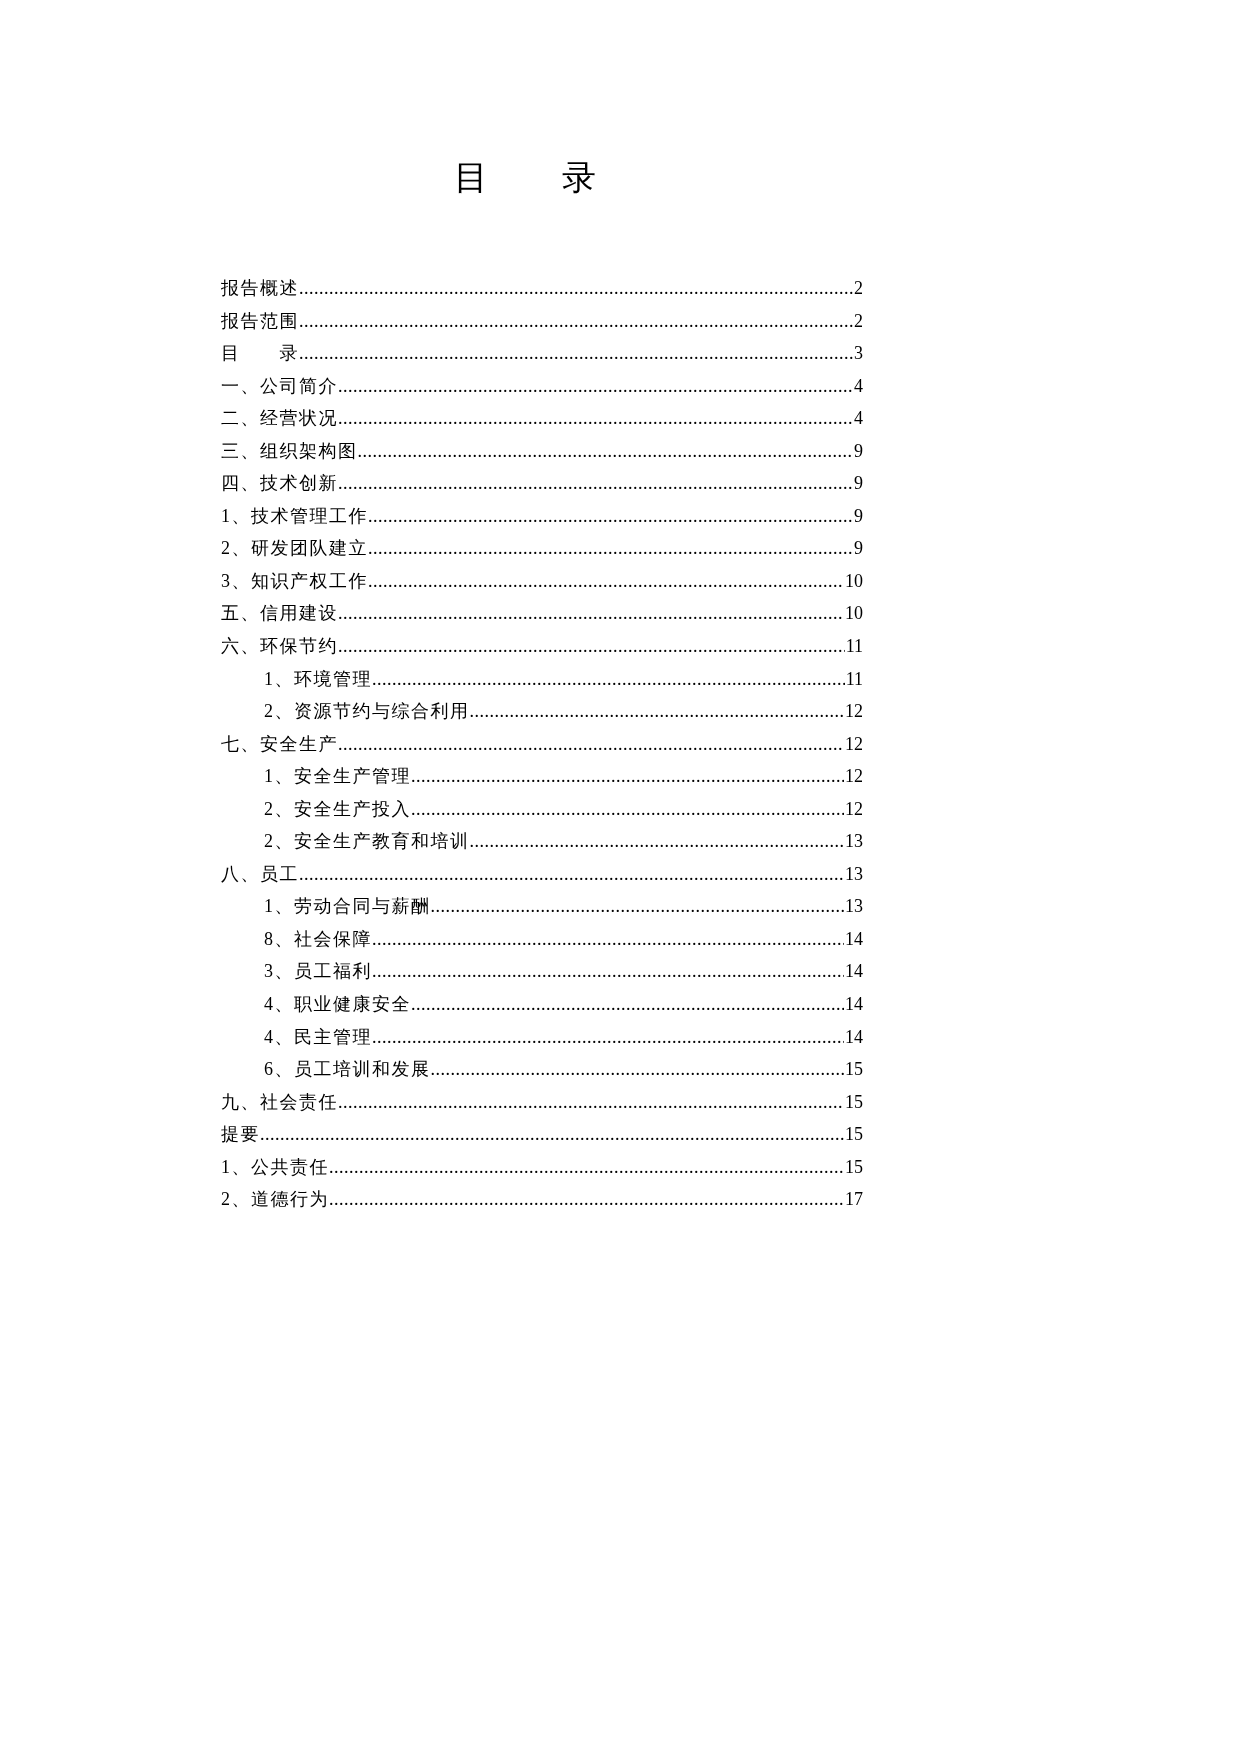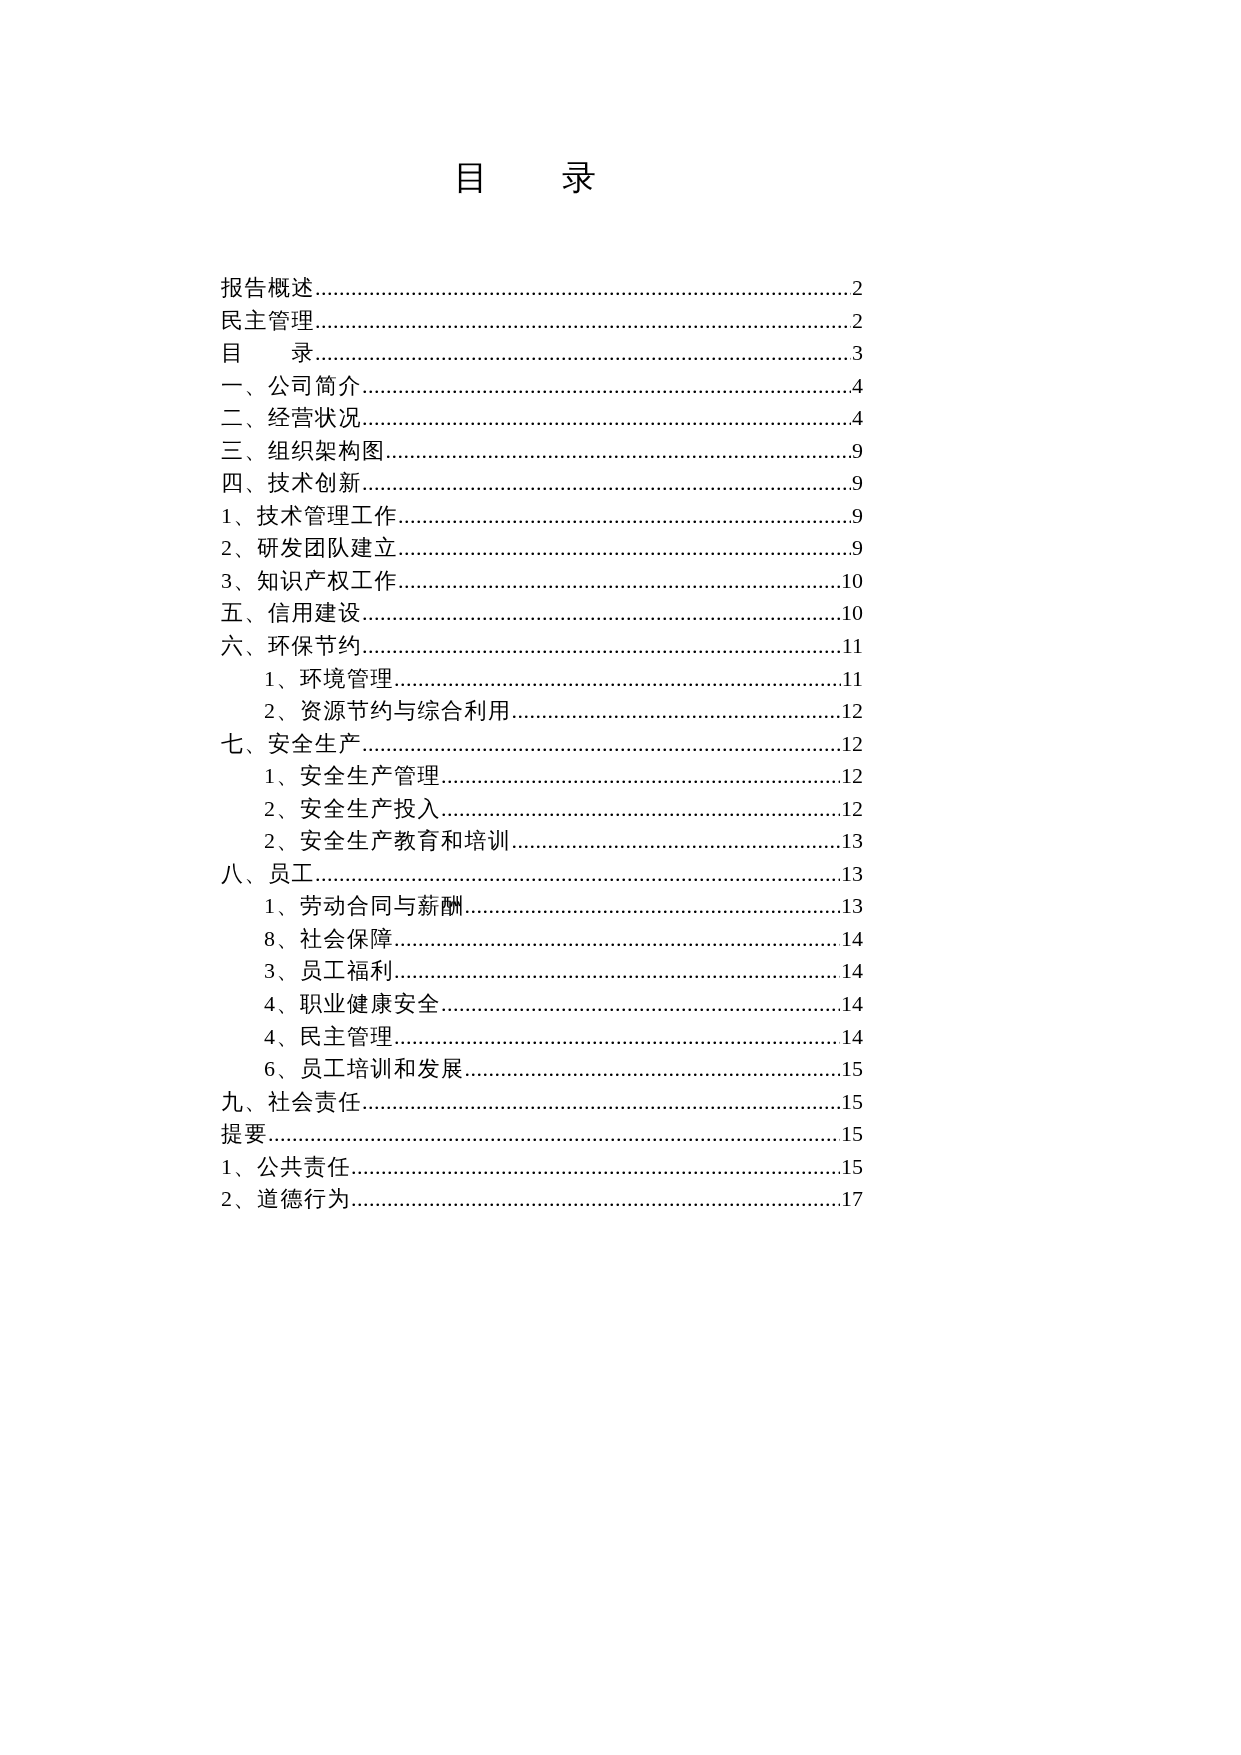--- a/index.html
+++ b/index.html
@@ -31,21 +31,21 @@
     position: absolute;
     top: 272px;
     left: 221px;
     right: 189px;
   }
   .toc-row {
     display: flex;
     align-items: flex-start;
     height: 32.55px;
     line-height: 32.55px;
-    font-size: 22px;
+    font-size: 18px;
     white-space: nowrap;
     cursor: pointer;
   }
   .toc-row.indent-1 {
     padding-left: 43px;
   }
   .toc-label {
     flex: 0 0 auto;
     letter-spacing: 1.5px;
   }
@@ -69,21 +69,21 @@
   <div class="doc-title">目　　录</div>
 
   <div class="toc-list">
     <div class="toc-row">
       <span class="toc-label">报告概述</span>
       <span class="toc-dots">............................................................................................................................................................................................................................................................................................................</span>
       <span class="toc-page">2</span>
     </div>
 
     <div class="toc-row">
-      <span class="toc-label">民主管理</span>
+      <span class="toc-label">报告范围</span>
       <span class="toc-dots">............................................................................................................................................................................................................................................................................................................</span>
       <span class="toc-page">2</span>
     </div>
 
     <div class="toc-row">
       <span class="toc-label">目　　录</span>
       <span class="toc-dots">............................................................................................................................................................................................................................................................................................................</span>
       <span class="toc-page">3</span>
     </div>
 

